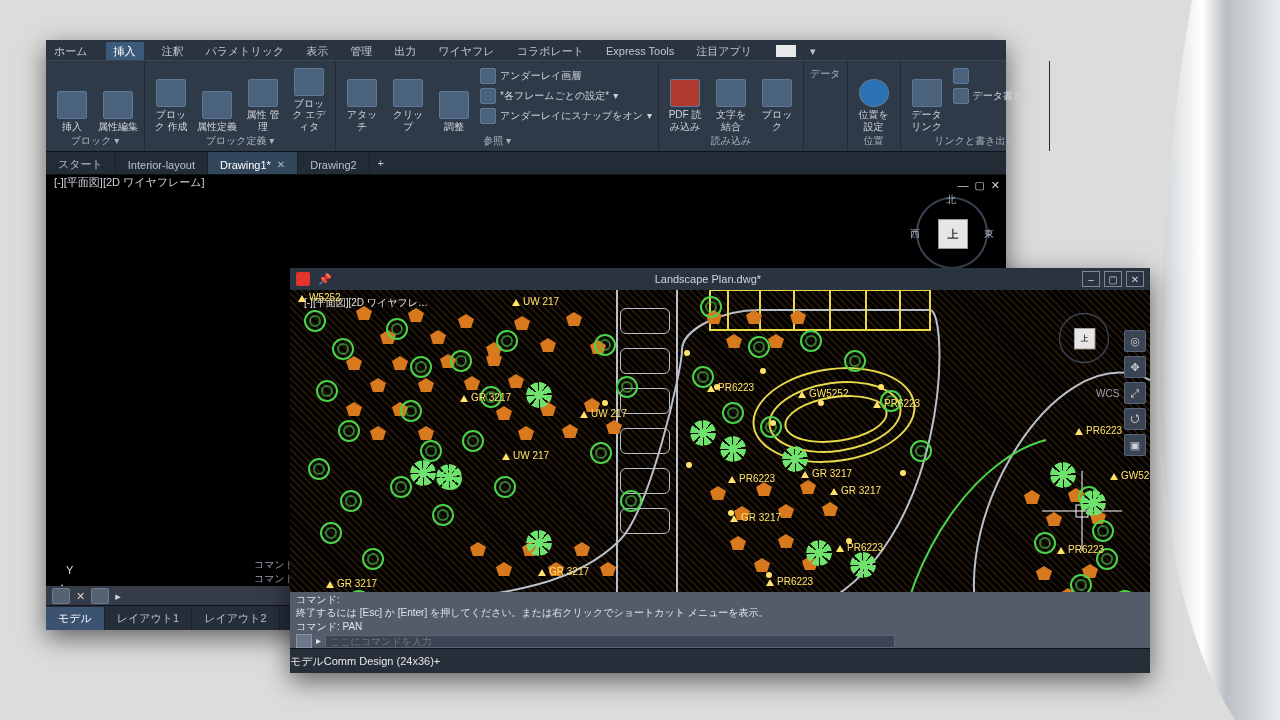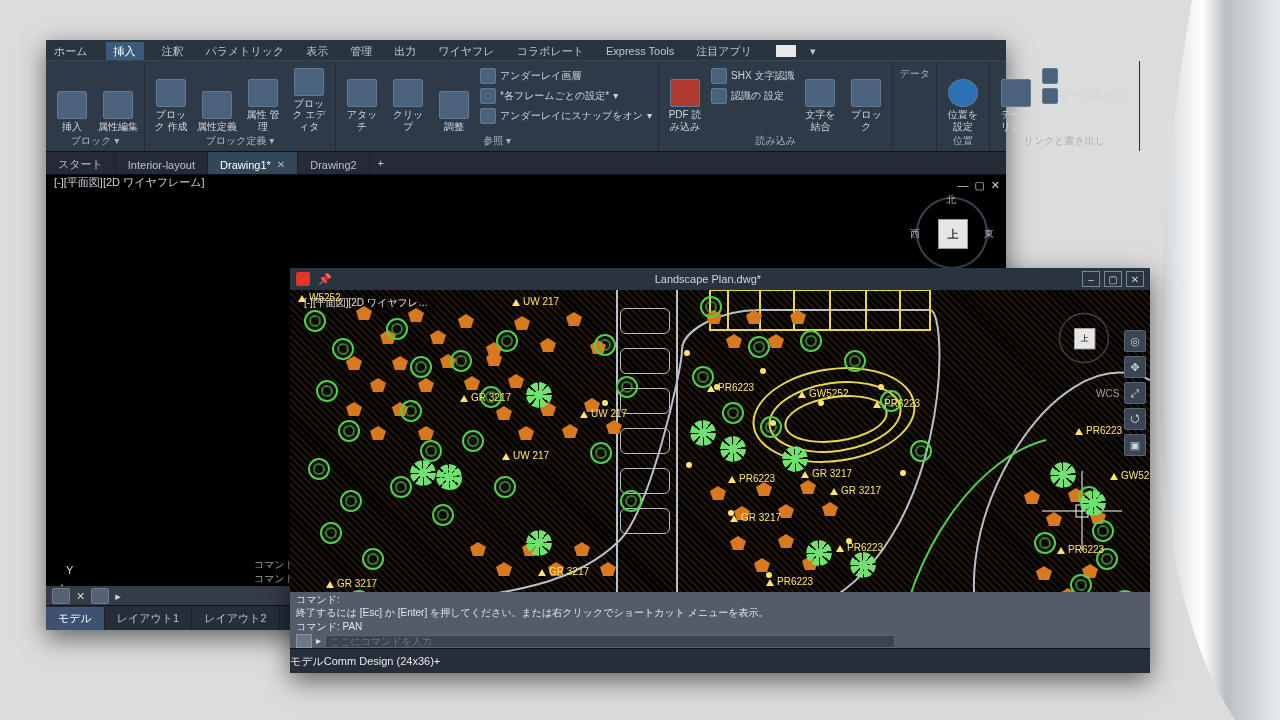--- a/index.html
+++ b/index.html
@@ -257,30 +257,20 @@
         <div class="lab"><span>参照</span> ▾</div>
       </div>
 
       <div class="grp">
         <div class="body">
           <div class="big">
               <span class="ic" style="background:#b13a30"></span>
               <span>PDF
 読み込み</span>
             </div>
-          <div class="col">
-            <div class="sm">
-                <span class="ic"></span>
-                <span>SHX 文字認識</span>
-              </div>
-            <div class="sm">
-                <span class="ic"></span>
-                <span>認識の 設定</span>
-              </div>
-          </div>
           <div class="big">
               <span class="ic"></span>
               <span>文字を
 結合</span>
             </div>
           <div class="big">
               <span class="ic"></span>
               <span>ブロック</span>
             </div>
         </div>

